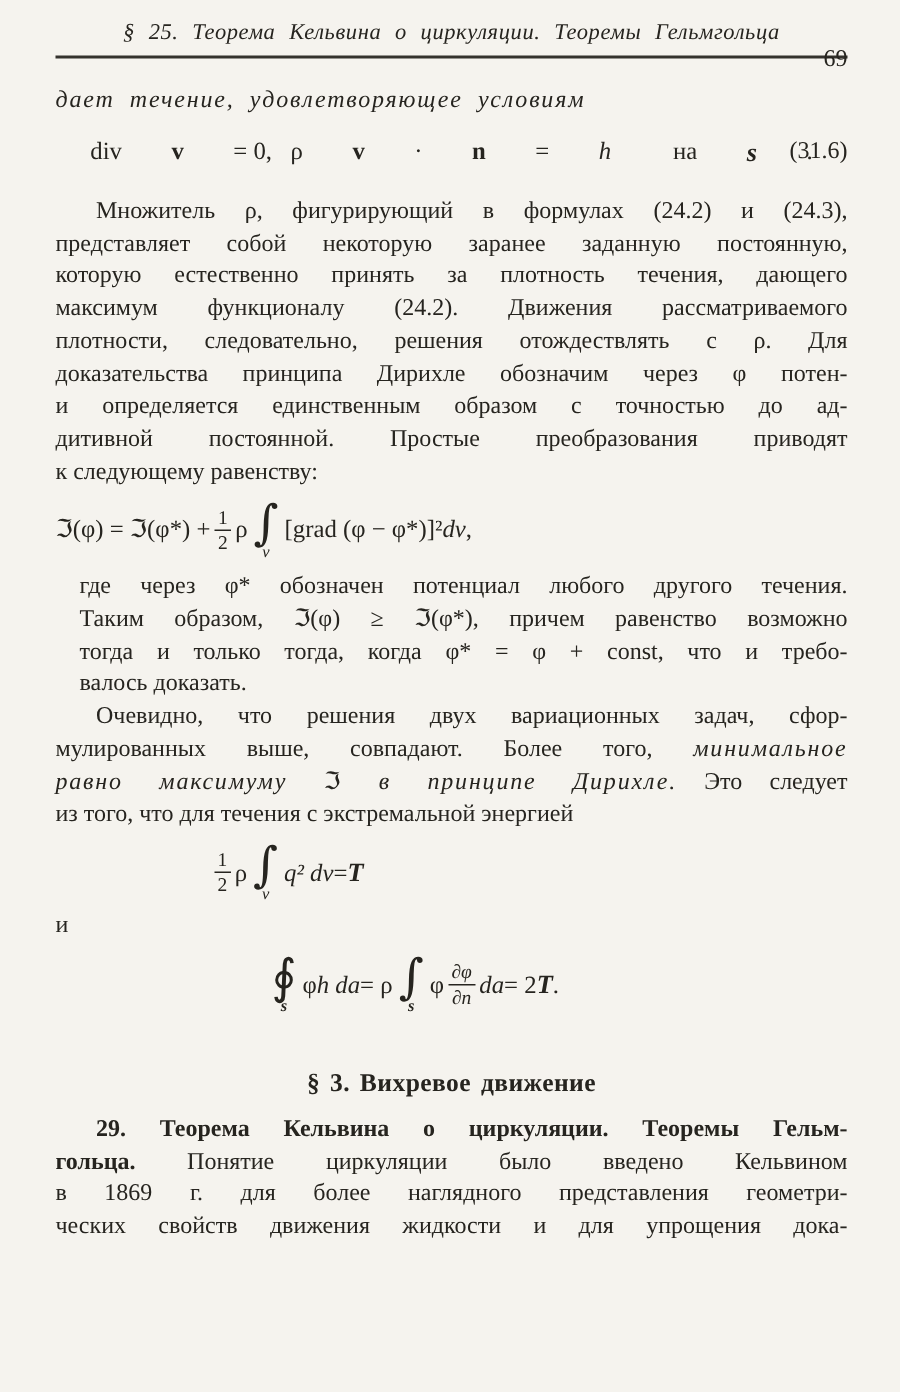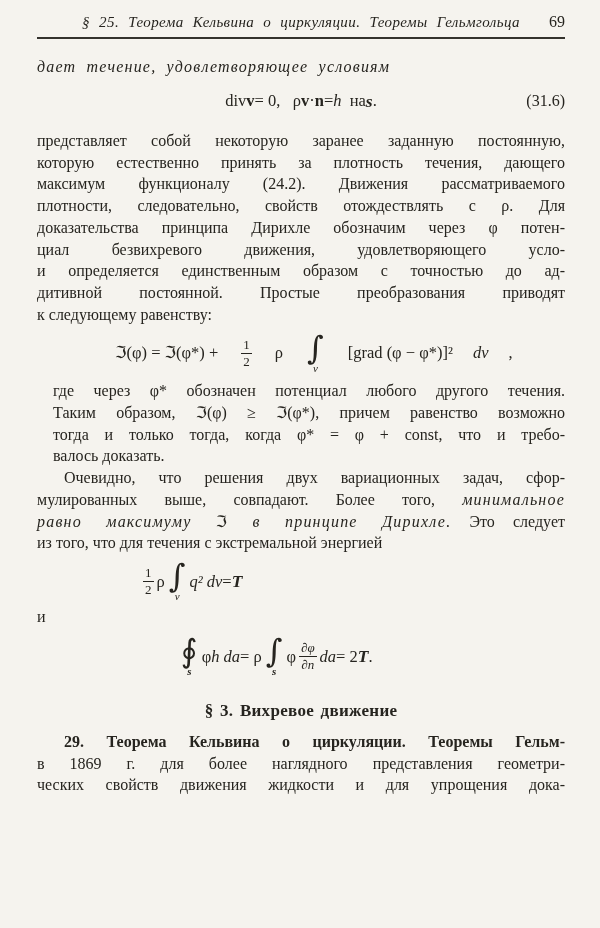--- a/index.html
+++ b/index.html
@@ -17,21 +17,21 @@
   
   .runhead{
     position:relative;
     display:flex;justify-content:center;
     font-style:italic;
     font-size:15px;line-height:20px;
     word-spacing:5px;letter-spacing:.4px;
     white-space:nowrap;
   }
   .pageno{
-    position:absolute;right:0;top:0;
+    position:absolute;right:0;top:18px;
     font-style:normal;font-size:16px;letter-spacing:0;word-spacing:0;
   }
   .rule{margin-top:5px;height:2px;background:#34322d;}
   
   .para{margin:0;}
   .tl{
     line-height:21.7px;
     text-align:justify;
     text-align-last:justify;
     white-space:normal;
@@ -39,31 +39,31 @@
   .tl.last{text-align:left;text-align-last:left;}
   .tl.ind{padding-left:27px;}
   .i{font-style:italic;}
   .b{font-weight:bold;}
   .em{font-style:italic;letter-spacing:1.2px;word-spacing:5px;text-align:right;}
   .frak{font-weight:bold;font-style:italic;font-size:1.06em;}
   
   .intro{margin-top:17px;}
   .intro .tl{line-height:22px;}
   .eqrow{display:flex;align-items:center;position:relative;font-size:16.5px;}
-  .eqrow .eqbody{display:inline-flex;align-items:flex-start;}
+  .eqrow .eqbody{display:inline-flex;align-items:flex-start;gap:33px;}
   .eq243{margin-top:8px;min-height:30px;justify-content:center;}
   .eqno{position:absolute;right:0;top:50%;transform:translateY(-50%);font-size:16px;}
   .paraA{margin-top:14px;}
-  .eqGrad{margin-top:5px;min-height:46px;margin-left:78px;gap:20px;}
+  .eqGrad{margin-top:5px;min-height:46px;}
   .paraB{margin-top:4px;margin-left:16px;}
   .paraC{margin-top:0;}
   .eqQ{margin-top:4px;min-height:48px;margin-left:103px;}
   .conn{line-height:22px;}
   .eqCirc{margin-top:3px;min-height:52px;margin-left:140px;}
-  .sect{margin-top:17px;font-weight:bold;text-align:center;font-size:17px;line-height:22px;letter-spacing:.3px;word-spacing:2px;}
+  .sect{margin-top:28px;font-weight:bold;text-align:center;font-size:17px;line-height:22px;letter-spacing:.3px;word-spacing:2px;}
   .paraD{margin-top:9px;}
   
   .frac{display:inline-flex;flex-direction:column;align-items:center;font-size:13px;line-height:1.1;margin:0 3px;vertical-align:middle;}
   .frac .num{border-bottom:1px solid currentColor;padding:0 2px 1px;}
   .frac .den{padding-top:1px;}
   .frac.i{font-style:italic;}
   .bigop{display:inline-flex;flex-direction:column;align-items:center;margin:0 4px;}
   .bigop .op{font-size:32px;line-height:28px;font-family:"DejaVu Serif","DejaVu Sans",serif;}
   .bigop .sub{font-size:11px;line-height:10px;margin-top:1px;}
   .bigop .sub.i{font-style:italic;}
@@ -95,26 +95,26 @@
         <span> = </span>
         <span class="i">h</span>
         <span>&nbsp;&nbsp;на </span>
         <span class="frak">s</span>
         <span>.</span>
       </span>
     <span class="eqno">(31.6)</span>
   </div>
 
   <div class="para paraA">
+      <div class="tl ind"><span>Множитель ρ, фигурирующий в формулах (24.2) и (24.3),</span></div>
       <div class="tl"><span>представляет собой некоторую заранее заданную постоянную,</span></div>
       <div class="tl"><span>которую естественно принять за плотность течения, дающего</span></div>
       <div class="tl"><span>максимум функционалу (24.2). Движения рассматриваемого</span></div>
-      <div class="tl"><span>плотности, следовательно, свойств отождествлять с ρ. Для</span></div>
+      <div class="tl"><span>плотности, следовательно, решения отождествлять с ρ. Для</span></div>
       <div class="tl"><span>доказательства принципа Дирихле обозначим через φ потен-</span></div>
-      <div class="tl"><span>циал безвихревого движения, удовлетворяющего усло-</span></div>
       <div class="tl"><span>и определяется единственным образом с точностью до ад-</span></div>
       <div class="tl"><span>дитивной постоянной. Простые преобразования приводят</span></div>
       <div class="tl last"><span>к следующему равенству:</span></div>
     </div>
 
   <div class="eqrow eqGrad">
       <span>ℑ(φ) = ℑ(φ*) + </span>
       <span class="frac">
         <span class="num">1</span>
         <span class="den">2</span>
@@ -182,17 +182,18 @@
       <span class="i">da</span>
       <span> = 2</span>
       <span class="frak">T</span>
       <span> .</span>
     </div>
 
   <div class="sect">§ 3. Вихревое движение</div>
 
   <div class="para paraD">
       <div class="tl ind"><span class="b">29. Теорема Кельвина о циркуляции. Теоремы Гельм-</span></div>
+      <div class="tl"><span class="b">гольца.</span><span> Понятие циркуляции было введено Кельвином</span></div>
       <div class="tl"><span>в 1869 г. для более наглядного представления геометри-</span></div>
       <div class="tl"><span>ческих свойств движения жидкости и для упрощения дока-</span></div>
     </div>
 
 </div>
 
 </body></html>

